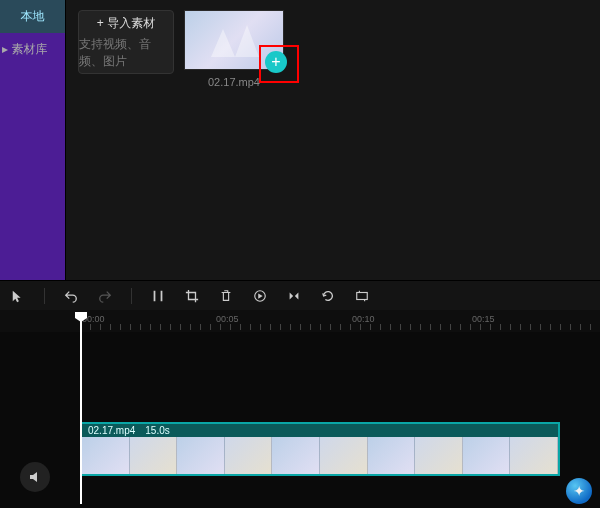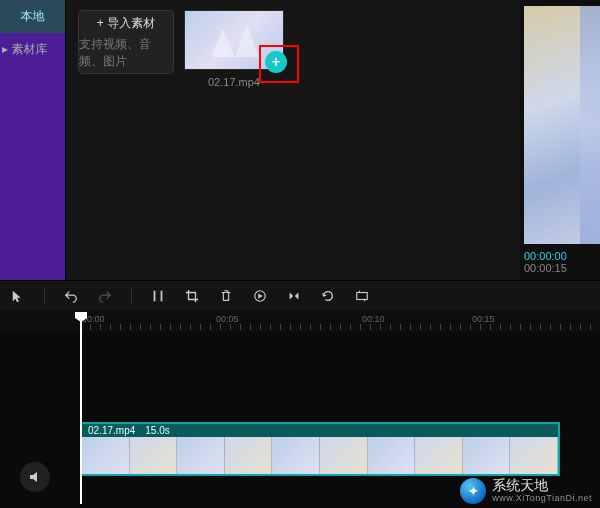--- a/index.html
+++ b/index.html
@@ -292,27 +292,20 @@
       <div class="thumb-wrap">
         <div class="add-badge">
           <span>+</span>
         </div>
         <div class="red-box"></div>
       </div>
       <div class="clip-label">02.17.mp4</div>
     </div>
   </div>
 
-  <div class="preview-pane">
-    <div class="preview-img"></div>
-    <div class="preview-time">
-      <span class="cur">00:00:00</span>
-      <span>00:00:15</span>
-    </div>
-  </div>
 </div>
 
 <div class="toolbar">
   <div class="tb-btn">
     <svg viewBox="0 0 16 16" width="14" height="14">
         <path d="M2 2 L2 14 L5 11 L7 15 L9 14 L7 10 L11 10 Z" fill="#ccc"></path>
       </svg>
   </div>
   <div class="tb-sep"></div>
   <div class="tb-btn">
@@ -363,21 +356,21 @@
     <svg viewBox="0 0 16 16" width="14" height="14">
         <rect x="2" y="4" width="12" height="8" stroke="#ccc" fill="none" stroke-width="1.3"></rect>
         <path d="M5 2 V4 M11 12 V14" stroke="#ccc" stroke-width="1.3"></path>
       </svg>
   </div>
 </div>
 
 <div class="ruler">
   <span class="ruler-tick" style="left:82px">00:00</span>
   <span class="ruler-tick" style="left:216px">00:05</span>
-  <span class="ruler-tick" style="left:362px">00:10</span>
+  <span class="ruler-tick" style="left:352px">00:10</span>
   <span class="ruler-tick" style="left:472px">00:15</span>
 </div>
 
 <div class="timeline-area">
   <div class="clip-strip">
     <div class="clip-strip-header">
       <span>02.17.mp4</span>
       <span>15.0s</span>
     </div>
     <div class="clip-strip-frames">
@@ -403,17 +396,13 @@
 
 <div class="playhead"></div>
 
 <svg class="red-arrow" width="160" height="330" style="overflow:visible">
   <line x1="0" y1="0" x2="85" y2="285" stroke="#f00" stroke-width="2"></line>
   <polygon points="85,295 78,278 92,280" fill="#f00"></polygon>
 </svg>
 
 <div class="watermark">
   <div class="wm-logo">✦</div>
-  <div class="wm-text">
-    <div class="wm-cn">系统天地</div>
-    <div class="wm-en">www.XiTongTianDi.net</div>
-  </div>
 </div>
 
 </body></html>

